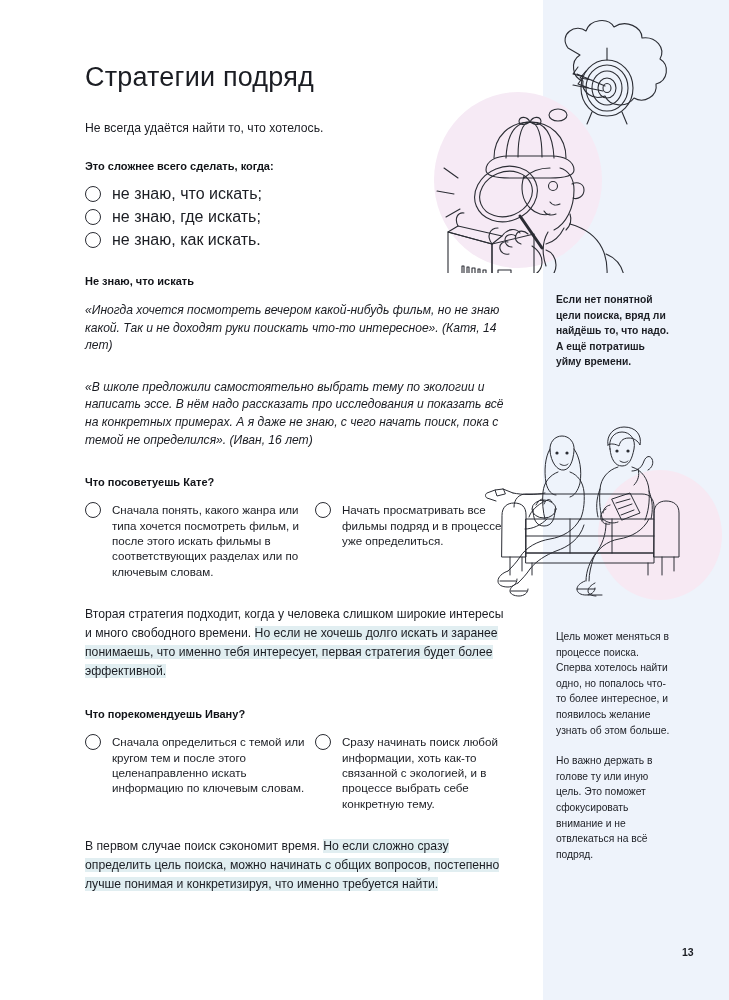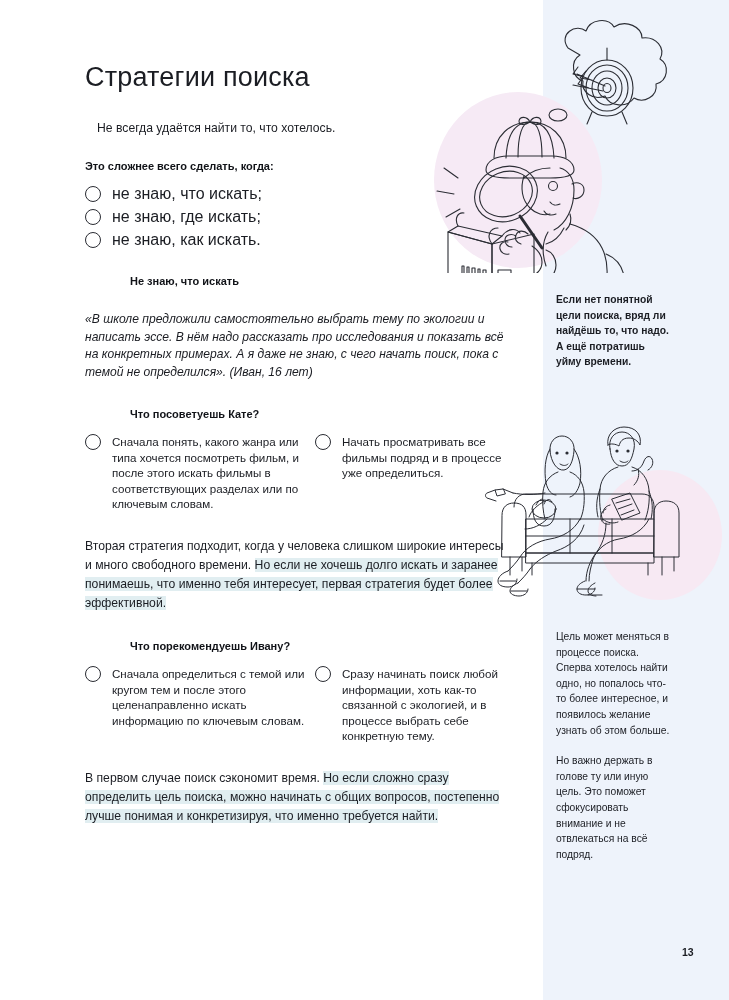--- a/index.html
+++ b/index.html
@@ -33,26 +33,26 @@
 
   
   .content{
     position:absolute;left:85px;top:0;width:430px;
   }
   h1.title{
     font-size:27px;font-weight:400;letter-spacing:.2px;
     margin:0;padding-top:62px;color:#1b1d23;
   }
   p.lede{
-    font-size:12.2px;line-height:18px;margin:26px 0 0 12px;color:#1b1d23;
+    font-size:12.2px;line-height:18px;margin:26px 0 0 0;color:#1b1d23;
   }
   h2.sub{
     font-size:11px;font-weight:700;margin:23px 0 0 0;color:#111318;
   }
-  h2.sub.tight{margin-top:27px;margin-left:45px;}
+  h2.sub.tight{margin-top:27px;}
 
   
   .radio-list{margin:14px 0 0 0;}
   .radio-row{display:flex;align-items:flex-start;margin-bottom:7px;}
   .radio{
     flex:0 0 auto;width:14px;height:14px;border:1.1px solid #2a2c33;
     border-radius:50%;margin-right:11px;margin-top:0px;background:transparent;
   }
   .radio-row .rl-text{font-size:16px;line-height:15px;}
 
@@ -214,21 +214,21 @@
       <path d="M140 118c0 12-4 22-10 30-6 8-10 18-10 28"></path>
       <path d="M127 154c-2 8-4 14-4 22"></path>
       <path d="M119 176c-5 2-8 5-8 8 0 4 4 6 9 6s9-3 9-7"></path>
       <path d="M129 178c-4 2-7 5-7 8 0 3 4 5 8 5"></path>
       <path d="M111 184h18M122 190h14"></path>
     </svg>
   </div>
 
   <div class="content">
 
-    <h1 class="title">Стратегии поиска</h1>
+    <h1 class="title">Стратегии подряд</h1>
 
     <p class="lede">Не всегда удаётся найти то, что хотелось.</p>
 
     <h2 class="sub">Это сложнее всего сделать, когда:</h2>
 
     <div class="radio-list">
       <div class="radio-row">
         <span class="radio"></span>
         <span class="rl-text">не знаю, что искать;</span>
       </div>
@@ -237,20 +237,21 @@
         <span class="rl-text">не знаю, где искать;</span>
       </div>
       <div class="radio-row">
         <span class="radio"></span>
         <span class="rl-text">не знаю, как искать.</span>
       </div>
     </div>
 
     <h2 class="sub tight">Не знаю, что искать</h2>
 
+    <p class="quote">«Иногда хочется посмотреть вечером какой-нибудь фильм, но не знаю какой. Так и не доходят руки поискать что-то интересное». (Катя, 14 лет)</p>
     <p class="quote second">«В школе предложили самостоятельно выбрать тему по экологии и написать эссе. В нём надо рассказать про исследования и показать всё на конкретных примерах. А я даже не знаю, с чего начать поиск, пока с темой не определился». (Иван, 16 лет)</p>
 
     <h2 class="sub tight">Что посоветуешь Кате?</h2>
 
     <div class="options">
       <div class="opt col-a">
         <span class="radio"></span>
         <span class="otext">Сначала понять, какого жанра или типа хочется посмотреть фильм, и после этого искать фильмы в соответствующих разделах или по ключевым словам.</span>
       </div>
       <div class="opt col-b">

